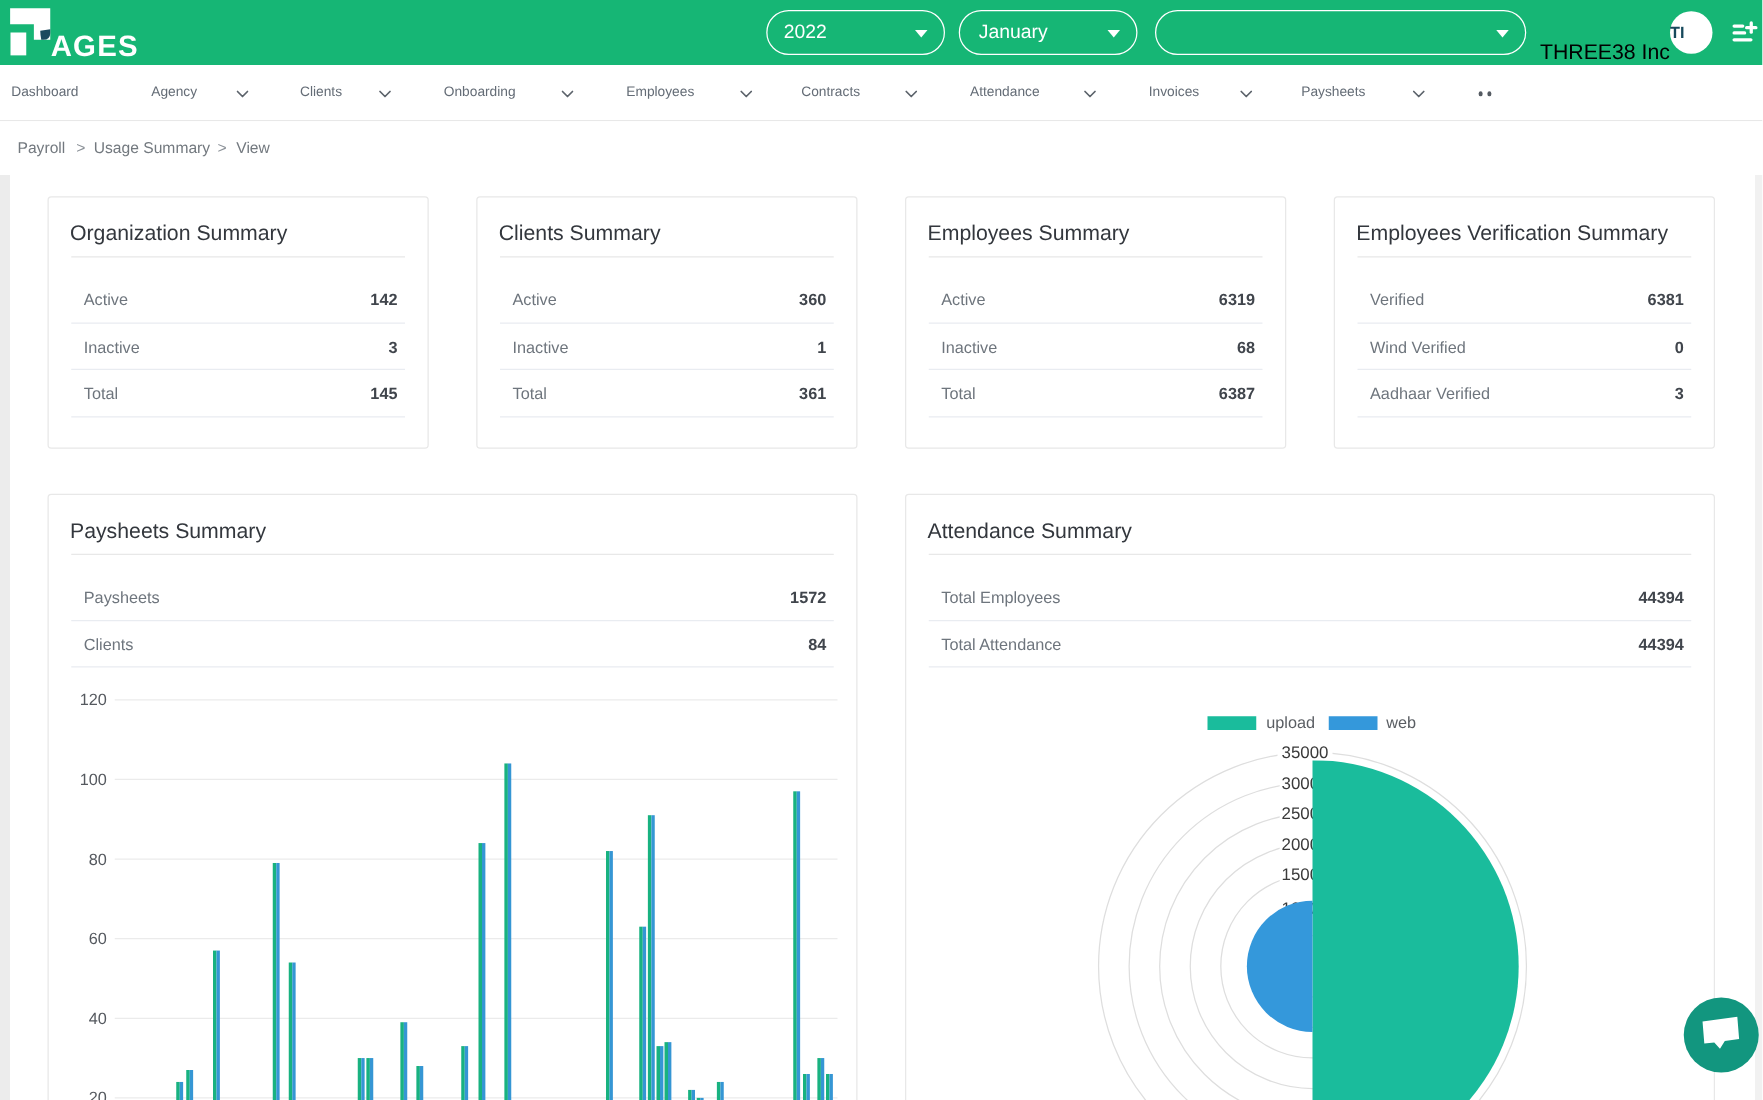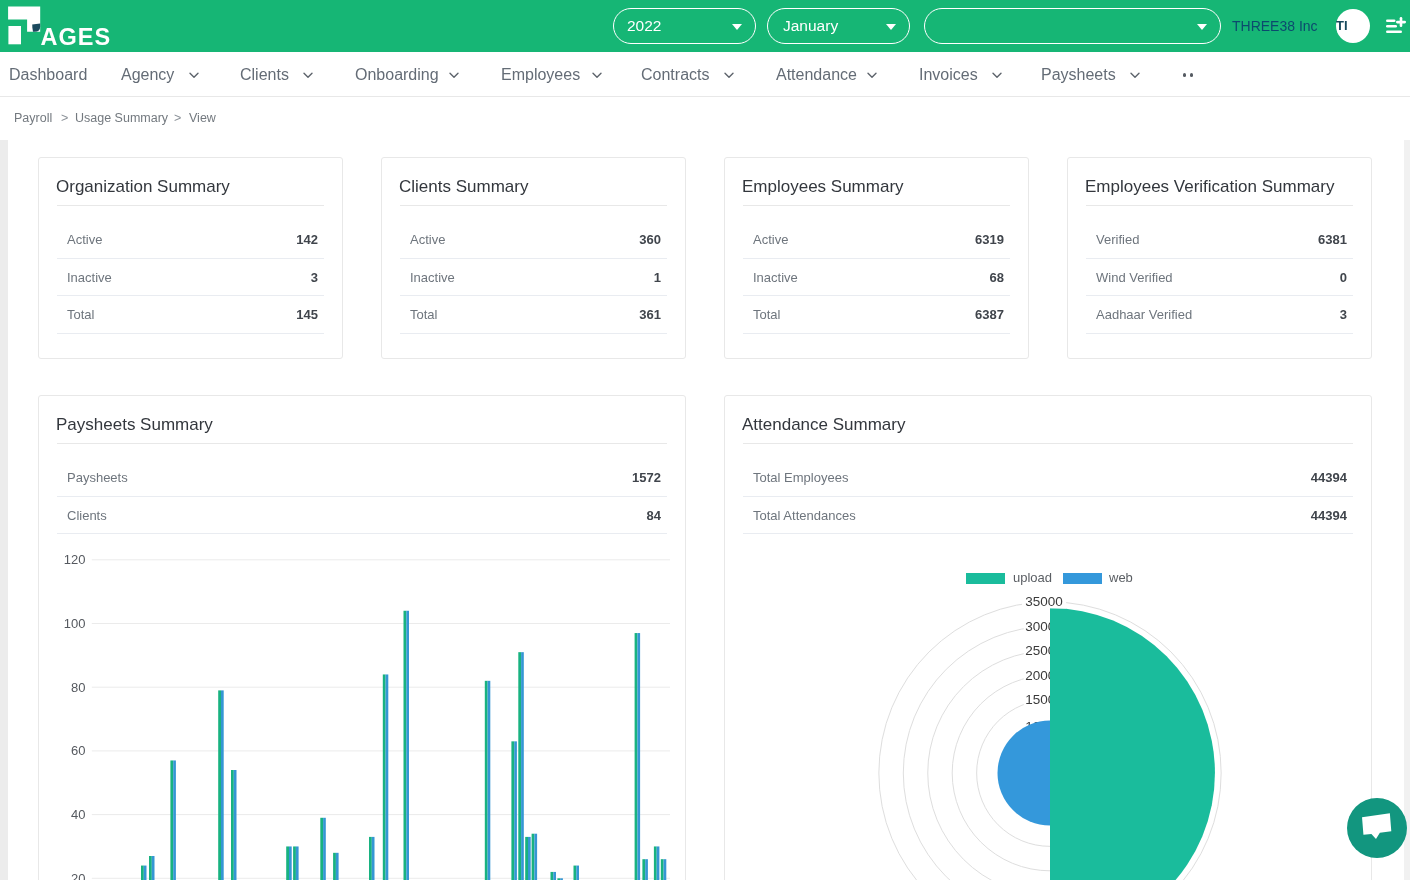--- a/index.html
+++ b/index.html
@@ -3,25 +3,25 @@
 <meta charset="utf-8">
 <style>
 *{margin:0;padding:0;box-sizing:border-box}
 html,body{width:1410px;height:880px;overflow:hidden}
 body{font-family:"Liberation Sans",sans-serif;background:#fff;position:relative}
 .abs{position:absolute}
 
 .header{position:absolute;top:0;left:0;width:1410px;height:52px;background:#16b675}
 .pill{position:absolute;top:8px;height:36px;border:1px solid #fff;border-radius:18px;color:#fff;font-size:15.5px;line-height:34px}
 .pill .caret{position:absolute;top:15px;width:0;height:0;border-left:5.5px solid transparent;border-right:5.5px solid transparent;border-top:6px solid #fff}
-.hdrtxt{position:absolute;color:#0c4a6e;font-size:14px;line-height:52px;top:0}
+.hdrtxt{position:absolute;color:#000000;font-size:17px;line-height:52px;top:16px}
 .avatar{position:absolute;left:1336px;top:9px;width:34px;height:34px;border-radius:50%;background:#fff;color:#17495c;font-weight:bold;font-size:13px;text-align:left;line-height:34px}
 
 .nav{position:absolute;top:52px;left:0;width:1410px;height:45px;background:#fff;border-bottom:1px solid #e8e8e8}
-.navitem{position:absolute;top:0;height:56px;line-height:45px;font-size:16px;color:#646c76}
+.navitem{position:absolute;top:0;height:56px;line-height:45px;font-size:11px;color:#646c76}
 .chev{position:absolute;top:20px}
 
 .crumb{position:absolute;top:97px;left:0;width:1410px;height:43px;background:#fff}
 .crumb span{position:absolute;top:0;line-height:43px;font-size:12.5px;color:#73797f}
 
 .stripL{position:absolute;left:0;top:140px;width:8px;height:740px;background:#ececec}
 .stripR{position:absolute;left:1404px;top:140px;width:6px;height:740px;background:#f1f1f1}
 
 .card{position:absolute;background:#fff;border:1px solid #e8e8e8;border-radius:3px}
 .card h2{font-weight:normal;font-size:17px;color:#33373d;position:absolute;top:19px;left:17px;white-space:nowrap}
@@ -270,21 +270,21 @@
 
 <div class="card" style="left:724px;top:395px;width:648px;height:600px">
   <h2>Attendance Summary</h2>
     <div class="carddiv"></div>
   <div class="rows">
     <div class="row">
         <span class="lbl">Total Employees</span>
         <span class="val">44394</span>
       </div>
     <div class="row">
-        <span class="lbl">Total Attendances</span>
+        <span class="lbl">Total Attendance</span>
         <span class="val">44394</span>
       </div>
   </div>
   <div class="leg-sw" style="left:241px;top:177px;background:#1abc9c"></div>
   <div class="leg-tx" style="left:288px;top:174.5px">upload</div>
   <div class="leg-sw" style="left:338px;top:177px;background:#3498db"></div>
   <div class="leg-tx" style="left:384px;top:174.5px">web</div>
   <svg id="polarsvg" class="abs" style="left:0;top:150px" width="648" height="420" viewBox="0 0 648 420">
       <circle cx="325" cy="227" r="24.45" fill="none" stroke="#dedede" stroke-width="1"></circle>
       <circle cx="325" cy="227" r="48.9" fill="none" stroke="#dedede" stroke-width="1"></circle>

